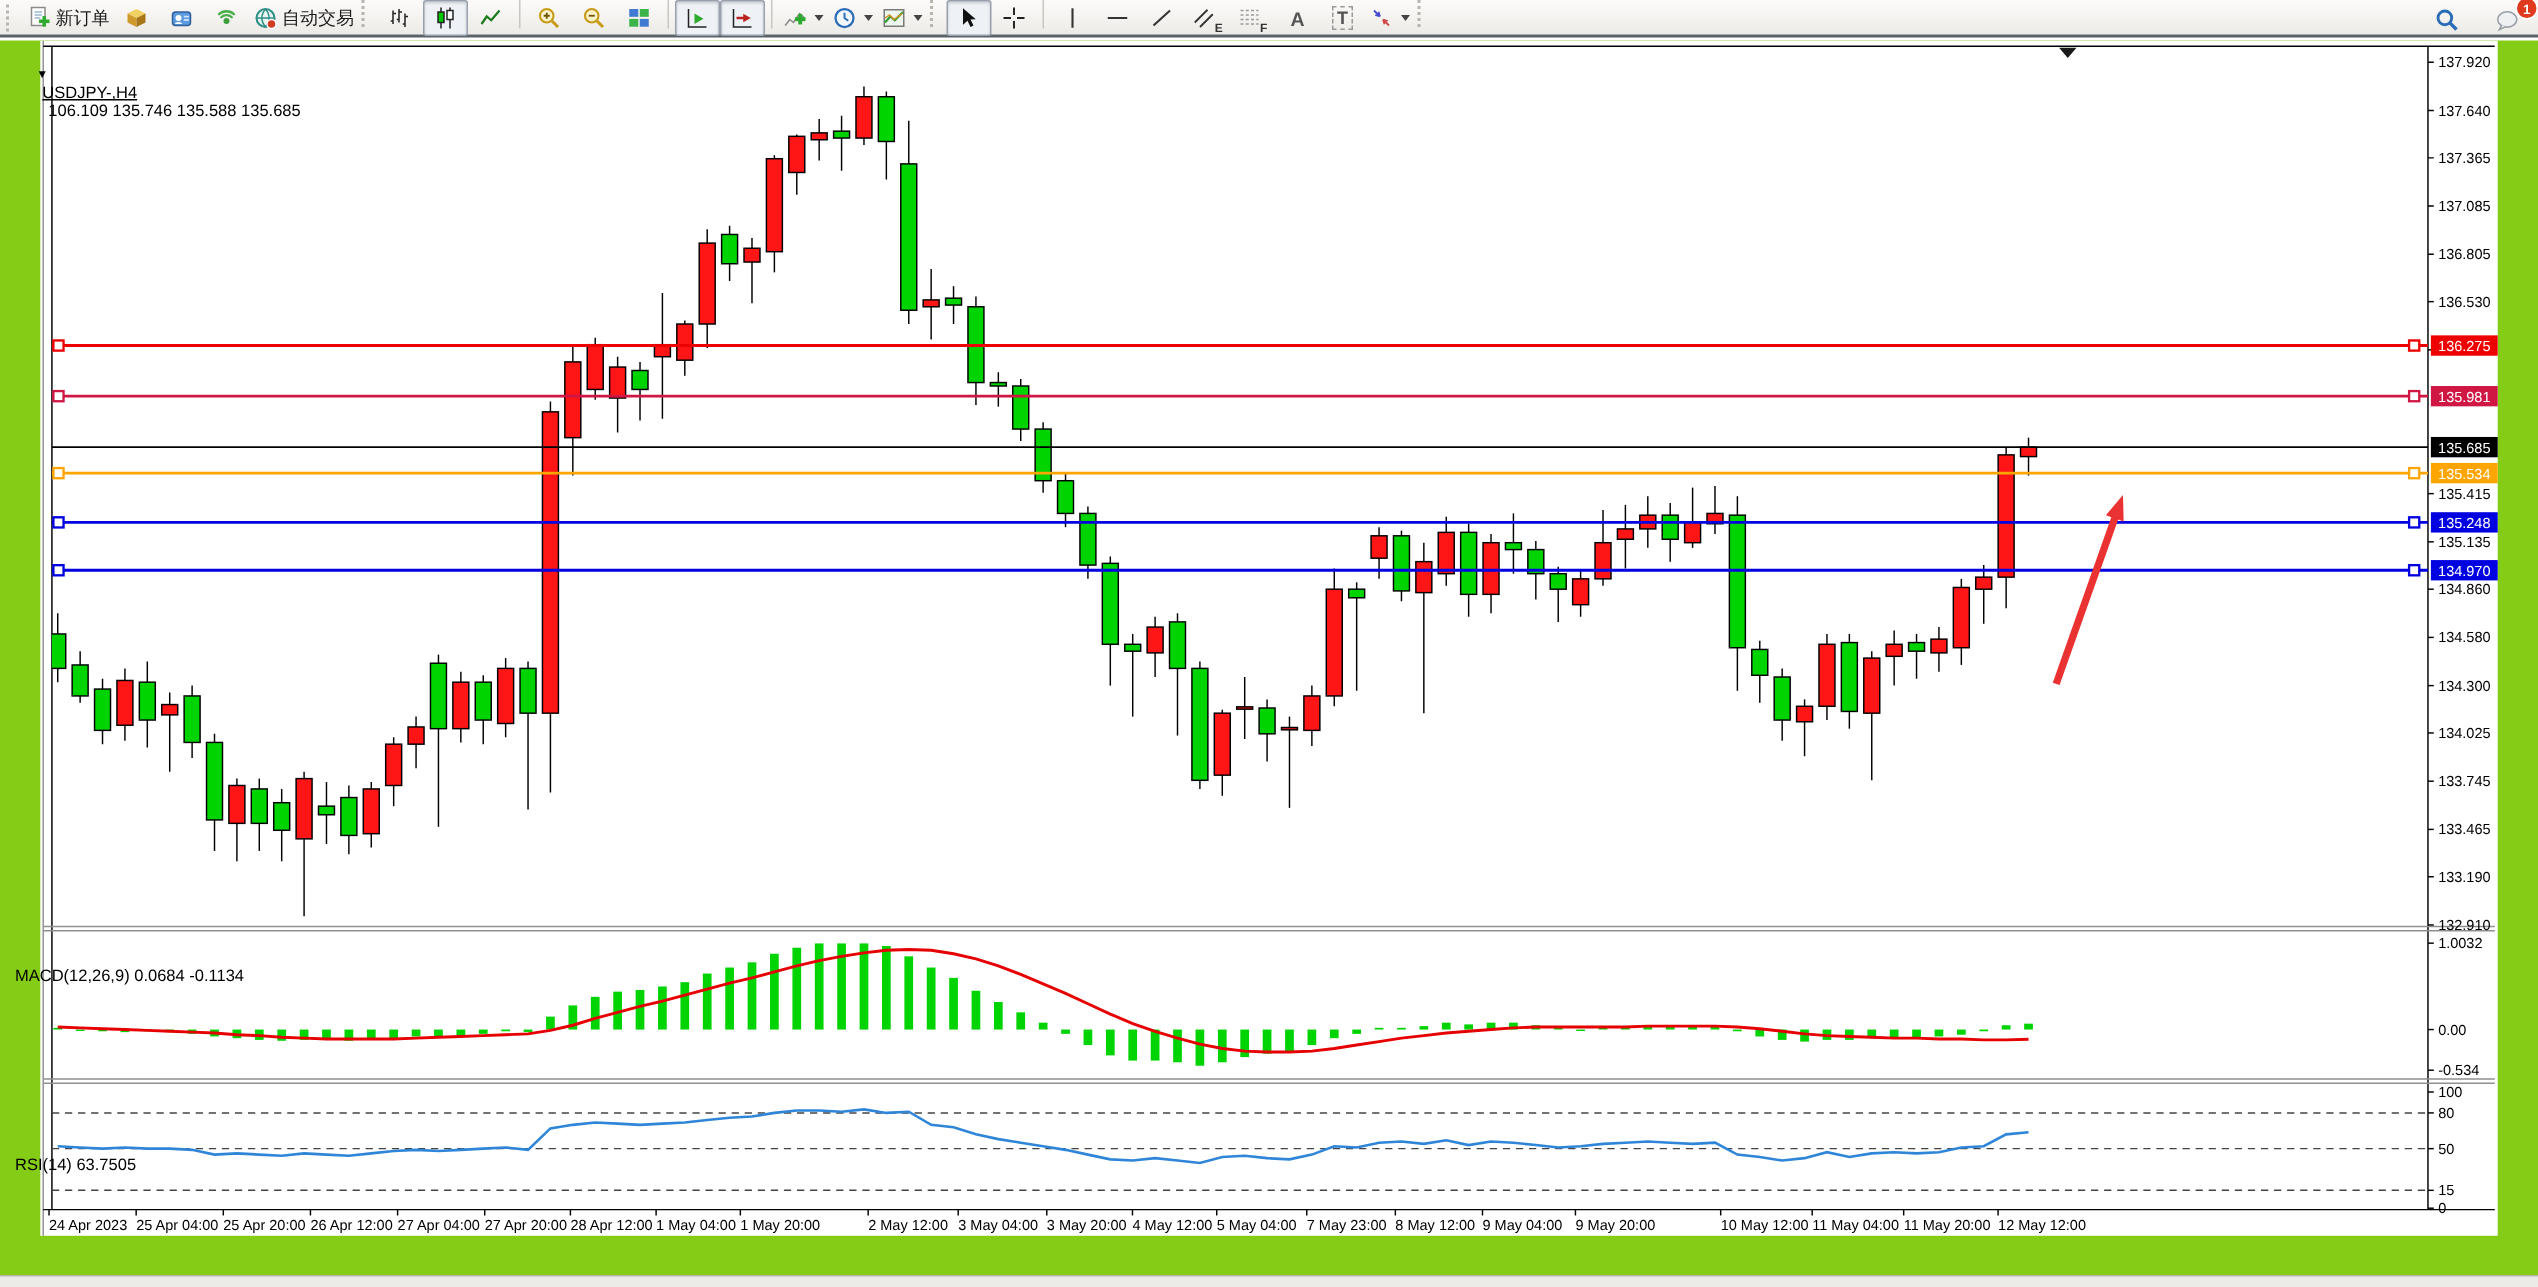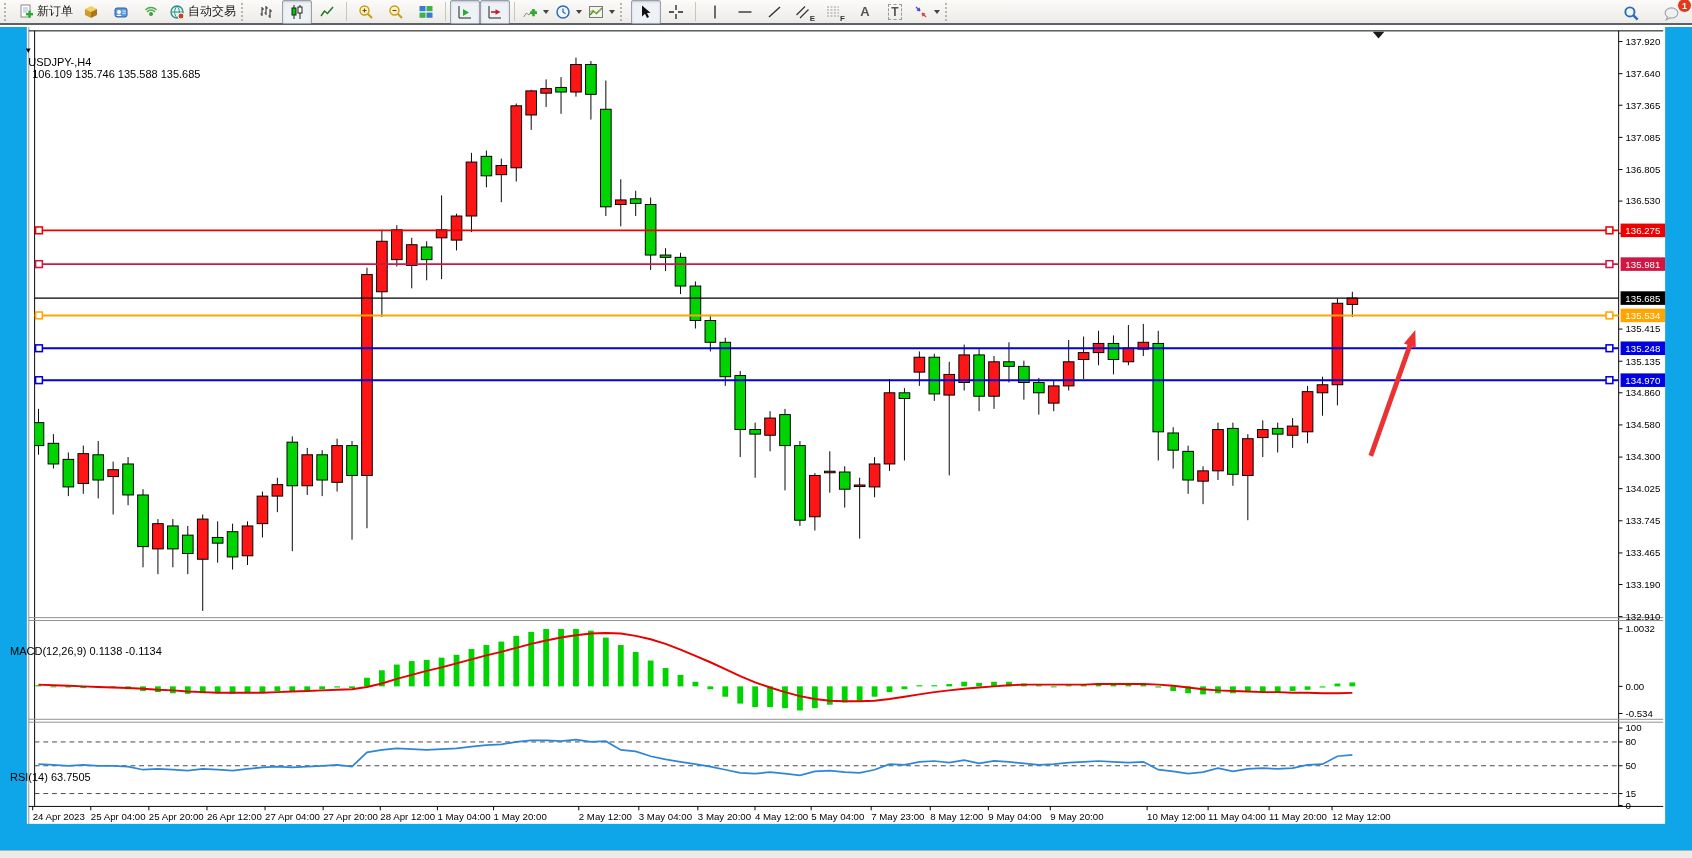--- a/index.html
+++ b/index.html
@@ -1,39 +1,39 @@
 <!DOCTYPE html>
 <html><head>
 <meta charset="utf-8">
 <style>
   html,body{margin:0;padding:0;width:1692px;height:858px;overflow:hidden;
     font-family:"Liberation Sans",sans-serif;background:#ffffff;}
   
   .toolbar{position:absolute;top:0;left:0;width:1692px;height:25px;
     background:linear-gradient(#fcfbfa,#ecebe7);border-bottom:2px solid #5d6268;
-    display:flex;align-items:center;padding-left:2px;box-sizing:border-box;}
+    display:flex;padding-left:2px;box-sizing:border-box;}
   .tb-group{display:flex;align-items:center;height:24px;}
   .handle{width:5px;height:18px;border-left:2px dotted #b8b4ae;margin:0 4px 0 2px;}
   .sep{width:1px;height:19px;background:#c9c5bf;margin:0 4px;}
   .tb-btn{min-width:24px;height:22px;display:flex;align-items:center;justify-content:center;
     border:1px solid transparent;border-radius:2px;gap:3px;padding:0 2px;cursor:default;}
   .tb-btn.active{border-color:#97a0ac;background:#eef2f6;box-shadow:inset 0 1px 2px rgba(0,0,0,.18);}
   .tb-label{font-size:12px;color:#1a1a1a;white-space:nowrap;}
   .caret{width:0;height:0;border-left:3px solid transparent;border-right:3px solid transparent;
     border-top:4px solid #444;margin-left:2px;}
   .tf-btn{height:20px;min-width:22px;padding:0 4px;display:flex;align-items:center;justify-content:center;
     font-size:10px;font-weight:bold;color:#4a4a4a;border:1px solid transparent;border-radius:2px;}
   .tf-btn.active{border-color:#97a0ac;background:#f2f5f8;box-shadow:inset 0 1px 2px rgba(0,0,0,.15);color:#222;}
   .tb-right{position:absolute;right:6px;top:1px;display:flex;align-items:center;gap:10px;height:24px;}
   .badge{position:absolute;top:-4px;right:-7px;background:#e03a1e;color:#fff;border-radius:8px;
     min-width:13px;height:13px;font-size:9px;display:flex;align-items:center;justify-content:center;
     border:1px solid #fff;font-weight:bold;}
   .glyph{font-size:11px;font-weight:bold;color:#333;}
   
-  .chart-wrap{position:absolute;top:27px;left:0;width:1692px;height:823px;background:#0ea5e9;}
+  .chart-wrap{position:absolute;top:27px;left:0;width:1692px;height:823px;background:#84cc16;}
   #chart-svg{position:absolute;top:0;left:0;}
   .overlay{position:absolute;font-size:11px;color:#000;white-space:pre;z-index:5;}
   .statusbar{position:absolute;left:0;top:850px;width:1692px;height:8px;
     background:#edebe7;border-top:1px solid #b6b2ac;}
 </style>
 </head>
 <body>
 
 <div class="toolbar">
   <div class="tb-group">
@@ -689,19 +689,19 @@
         <line x1="1220" y1="832" x2="1220" y2="836" stroke="#000"></line>
         <text x="1220" y="846" fill="#000" font-size="10" font-family="Liberation Sans, sans-serif">11 May 04:00</text>
         <line x1="1283" y1="832" x2="1283" y2="836" stroke="#000"></line>
         <text x="1283" y="846" fill="#000" font-size="10" font-family="Liberation Sans, sans-serif">11 May 20:00</text>
         <line x1="1348" y1="832" x2="1348" y2="836" stroke="#000"></line>
         <text x="1348" y="846" fill="#000" font-size="10" font-family="Liberation Sans, sans-serif">12 May 12:00</text>
       </g>
     </svg>
   <div class="overlay" style="left:12px;top:5px;">
     <span style="font-size:8px;vertical-align:1px;">▼</span>
-    <span style="margin-left:4px;">USDJPY-,H4</span>
+    <span style="margin-left:4px;text-decoration:underline;">USDJPY-,H4</span>
     <span style="margin-left:8px;">106.109 135.746 135.588 135.685</span>
   </div>
-  <div class="overlay" style="left:10px;top:618px;">MACD(12,26,9) 0.1138 -0.1134</div>
+  <div class="overlay" style="left:10px;top:618px;">MACD(12,26,9) 0.0684 -0.1134</div>
   <div class="overlay" style="left:10px;top:722px;margin-top:22px;">RSI(14) 63.7505</div>
 </div>
 <div class="statusbar"></div>
 
 </body></html>

